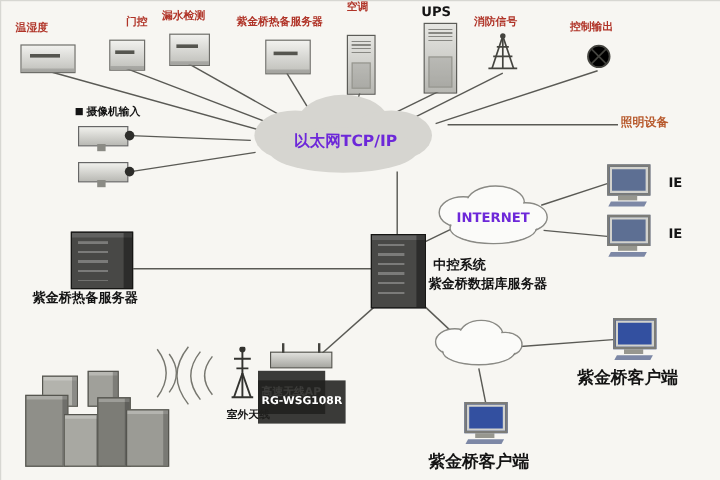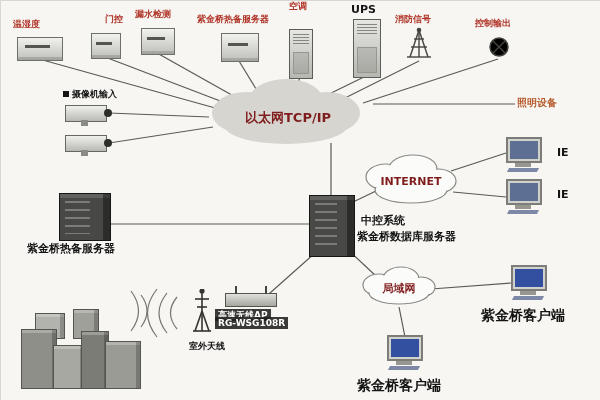--- a/index.html
+++ b/index.html
@@ -6,21 +6,21 @@
   body{font-family:"DejaVu Sans","Liberation Sans",sans-serif;background:#e9e9e9}
   #stage{position:relative;width:600px;height:400px;background:#f7f6f2;overflow:hidden;border:1px solid #d7d7d2}
   #wires{position:absolute;left:0;top:0;z-index:1}
   .node{position:absolute;z-index:2}
   .lbl{position:absolute;z-index:3;font-weight:bold;color:#141414;white-space:nowrap;line-height:1.15}
   .red{color:#b03428;font-size:9px}
   .sm{font-size:9px}
   .md{font-size:14px}
   .lg{font-size:11px}
   .ctr{text-align:left}
-  .cloud-label{position:absolute;z-index:3;font-weight:bold;color:#7f1d1d;text-align:center}
+  .cloud-label{position:absolute;z-index:3;font-weight:bold;color:#6d28d9;text-align:center}
   .orange{color:#b85b2e;font-size:10px;font-weight:bold}
 
   
   .devbox{border:1px solid #6e6e6a;background:linear-gradient(180deg,#f1f1ee,#bfbfba);box-shadow:inset 0 -3px 0 rgba(0,0,0,.14)}
   .devbox::after{content:"";position:absolute;left:16%;top:32%;width:56%;height:3px;background:#55554f}
 
   
   .cabinet{border:1px solid #5c5c58;background:linear-gradient(180deg,#e6e6e2,#b7b7b2)}
   .cabinet::before{content:"";position:absolute;left:3px;right:3px;top:4px;height:11px;
     background:repeating-linear-gradient(180deg,#878782 0 1px,transparent 1px 3px)}
@@ -49,21 +49,21 @@
   
   .bldg{position:absolute;border:1px solid #55554f;
     box-shadow:inset -4px 0 0 rgba(0,0,0,.22),inset 0 3px 0 rgba(255,255,255,.25)}
 
   
   .ap{width:50px;height:12px;background:linear-gradient(#e0e0dc,#a7a7a1);border:1px solid #55554f}
   .ap::before{content:"";position:absolute;left:9px;top:-8px;width:2px;height:8px;background:#44443f}
   .ap::after{content:"";position:absolute;right:9px;top:-8px;width:2px;height:8px;background:#44443f}
 
   .chip{position:absolute;z-index:3;background:rgba(32,32,30,.88);color:#fff;font-weight:bold;
-    font-size:9px;line-height:12px;padding:0 3px;white-space:nowrap}
+    font-size:9px;line-height:12px;padding:12px 3px;white-space:nowrap}
 
   .bullet{width:6px;height:6px;background:#141414;display:inline-block;margin-right:3px}
 </style>
 </head>
 <body>
 
 <div id="stage">
 
   <svg id="wires" width="600" height="400" viewBox="0 0 600 400">
     <g stroke="#5a5a55" stroke-width="1.2" fill="none">
@@ -172,21 +172,20 @@
   <div class="lbl sm" style="left:62px;top:88px">
     <span class="bullet"></span><span>摄像机输入</span>
   </div>
   <div class="node camera" style="left:64px;top:104px"></div>
   <div class="node camera" style="left:64px;top:134px"></div>
 
   <div class="lbl orange" style="left:516px;top:96px">照明设备</div>
 
   <div class="cloud-label" style="left:212px;top:108px;width:150px;font-size:13px">以太网TCP/IP</div>
   <div class="cloud-label" style="left:370px;top:174px;width:80px;font-size:11px">INTERNET</div>
-  <div class="cloud-label" style="left:366px;top:280px;width:64px;font-size:11px">局域网</div>
 
   <div class="node tower" style="left:58px;top:192px;width:50px;height:46px"></div>
   <div class="lbl lg ctr" style="left:26px;top:242px;width:160px">紫金桥热备服务器</div>
 
   <div class="node tower" style="left:308px;top:194px;width:44px;height:60px"></div>
   <div class="lbl lg" style="left:360px;top:214px">中控系统</div>
   <div class="lbl lg" style="left:356px;top:230px">紫金桥数据库服务器</div>
 
   <div class="node pc gray" style="left:505px;top:136px">
     <div class="scr"></div>

